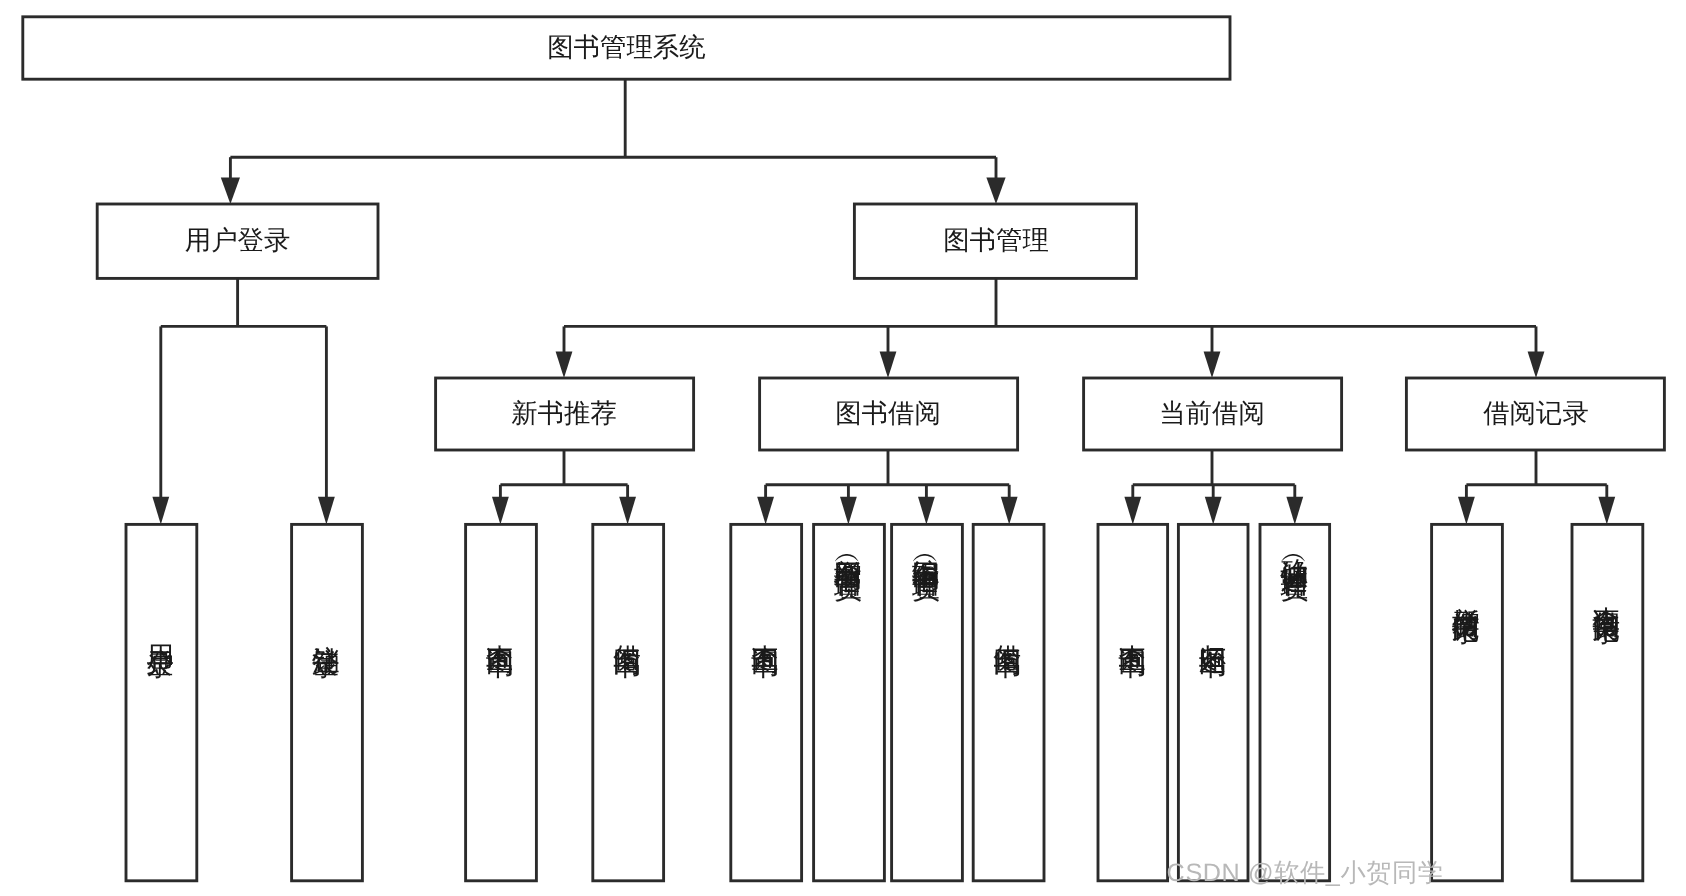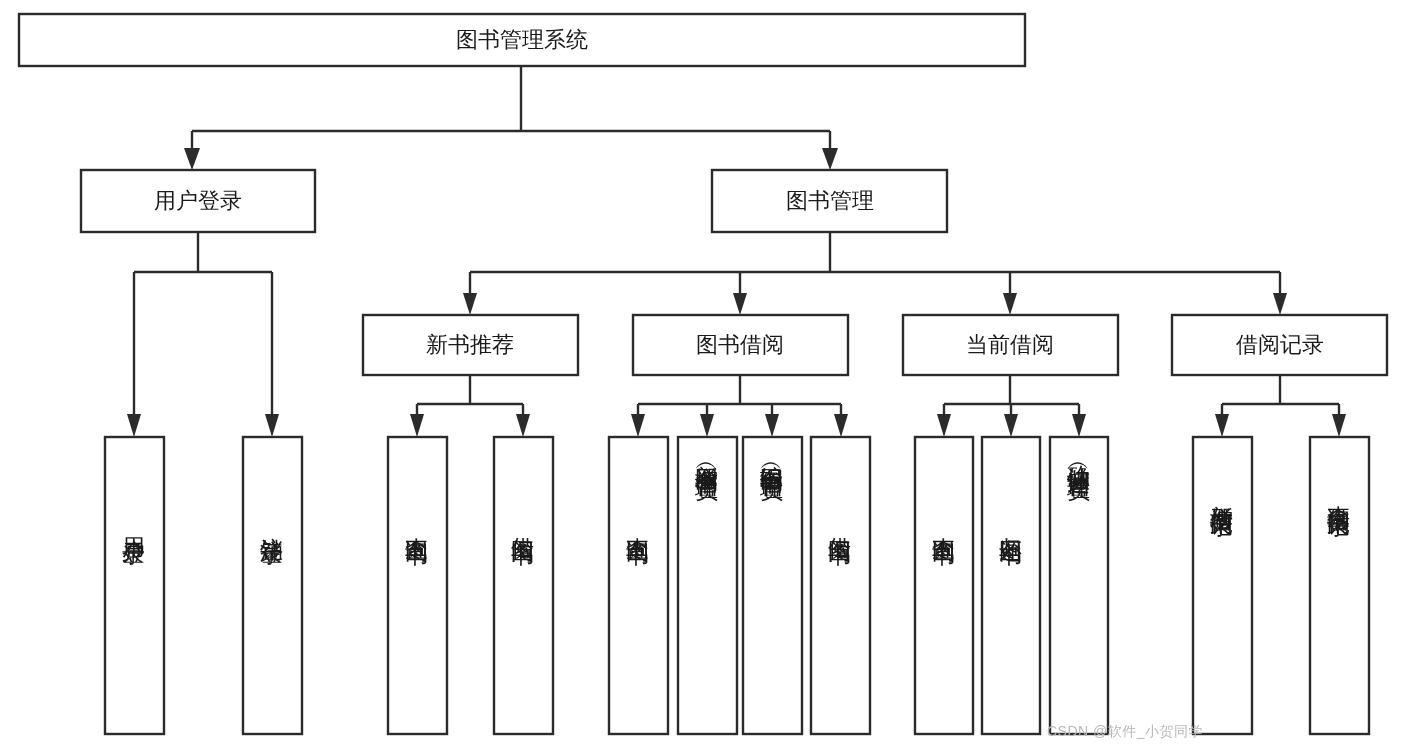--- a/index.html
+++ b/index.html
@@ -54,21 +54,21 @@
     writing-mode: vertical-rl;
     text-orientation: upright;
     letter-spacing: 2px;
     dominant-baseline: central;
   }
   .watermark {
     position: absolute;
     right: 8px;
     bottom: 6px;
     font-family: "Liberation Sans", sans-serif;
-    font-size: 14px;
+    font-size: 21px;
     color: #b8b8b8;
     letter-spacing: 0.5px;
     white-space: nowrap;
     user-select: none;
   }
 </style>
 </head>
 <body>
 
 <div id="diagram-root">

